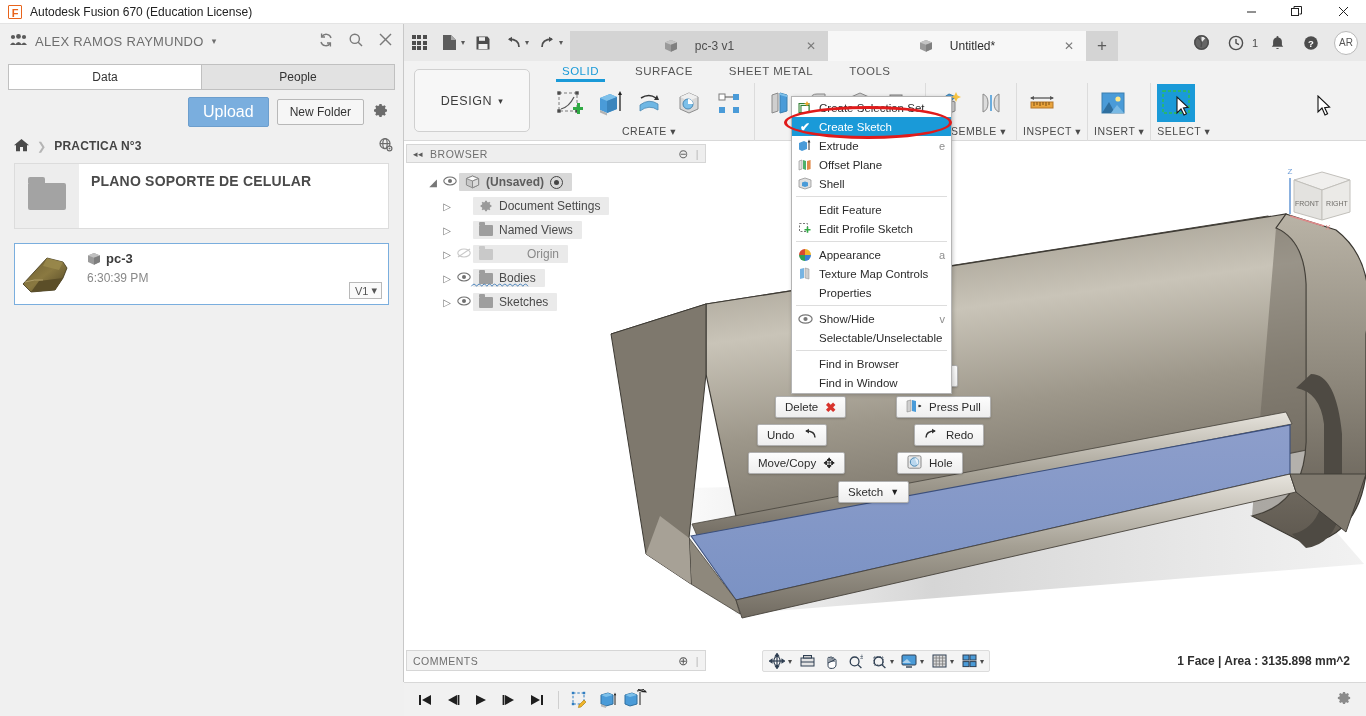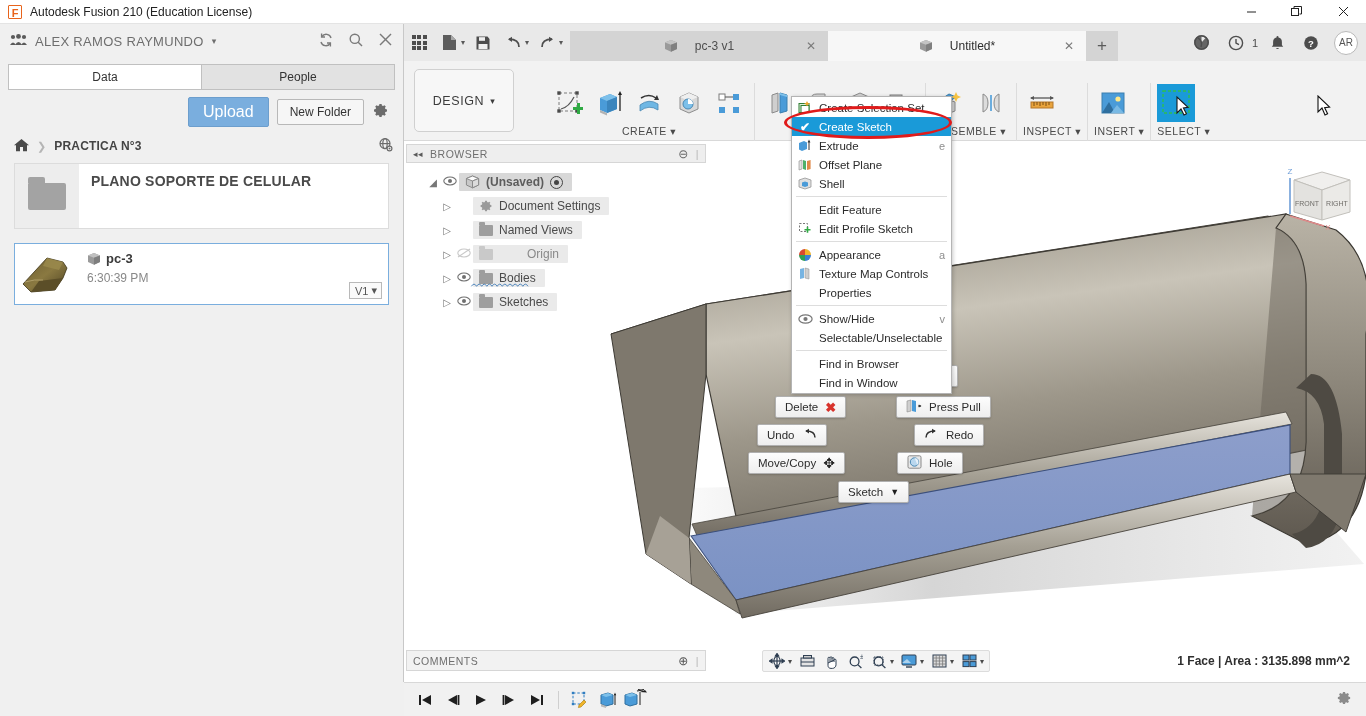--- a/index.html
+++ b/index.html
@@ -136,21 +136,21 @@
     font-size: 10px; color: #555; margin-left: 4px; cursor: pointer;
   }
   .badge-num { font-size: 11px; color: #4a4a4a; margin-left:-3px; }
 
   
   .ribbon {
     position: absolute; left: 404px; top: 61px; width: 962px; height: 80px;
     background: #f2f2f2; border-bottom: 1px solid #d9d9d9;
   }
   .design-box {
-    position: absolute; left: 10px; top: 8px; width: 100px; height: 63px;
+    position: absolute; left: 10px; top: 8px; width: 116px; height: 63px;
     background: #f7f7f7; border: 1px solid #d0d0d0; border-radius: 5px;
     display: flex; align-items: center; justify-content: center;
     font-size: 12.5px; color: #3c3c3c; letter-spacing: .6px; cursor: pointer;
   }
   .ws-tabs { position: absolute; left: 140px; top: 0; display: flex; }
   .ws-tab {
     padding: 4px 18px 3px 18px; font-size: 11.5px; color: #555;
     letter-spacing: .5px; cursor: pointer; position: relative;
   }
   .ws-tab.active { color: #1a9ad8; }
@@ -273,21 +273,21 @@
     position: absolute; left:0; top: 682px; width: 404px; height: 34px; background: #f0f0f0;
   }
 </style>
 </head>
 <body>
 
 <div id="app">
 
   <div class="titlebar">
     <div class="tb-logo">F</div>
-    <div class="tb-title">Autodesk Fusion 210 (Education License)</div>
+    <div class="tb-title">Autodesk Fusion 670 (Education License)</div>
     <div class="tb-ctrls">
       <div class="tb-btn">
         <svg width="11" height="11" viewBox="0 0 11 11">
             <line x1="1" y1="6" x2="10" y2="6" stroke="#222" stroke-width="1"></line>
           </svg>
       </div>
       <div class="tb-btn">
         <svg width="12" height="12" viewBox="0 0 12 12">
             <rect x="0.5" y="2.5" width="7" height="7" fill="none" stroke="#222"></rect>
             <polyline points="3,2.5 3,0.5 10.5,0.5 10.5,8 8.5,8" fill="none" stroke="#222"></polyline>
@@ -514,20 +514,26 @@
       <div class="avatar">AR</div>
     </div>
   </div>
 
   <div class="ribbon">
     <div class="design-box">
       <span>DESIGN</span>
       <span style="margin-left:6px;font-size:9px;">▾</span>
     </div>
 
+    <div class="ws-tabs">
+      <div class="ws-tab active">SOLID</div>
+      <div class="ws-tab">SURFACE</div>
+      <div class="ws-tab">SHEET METAL</div>
+      <div class="ws-tab">TOOLS</div>
+    </div>
 
     <div class="panels">
 
       <div class="panel">
         <div class="panel-icons">
           <div class="pbtn">
             <svg width="28" height="28" viewBox="0 0 28 28">
               <rect x="4" y="4" width="18" height="18" fill="none" stroke="#7c7c7c" stroke-dasharray="3 2"></rect>
               <rect x="2.3" y="2.3" width="3.4" height="3.4" fill="#4a4a4a"></rect>
                 <rect x="20.3" y="2.3" width="3.4" height="3.4" fill="#4a4a4a"></rect>

